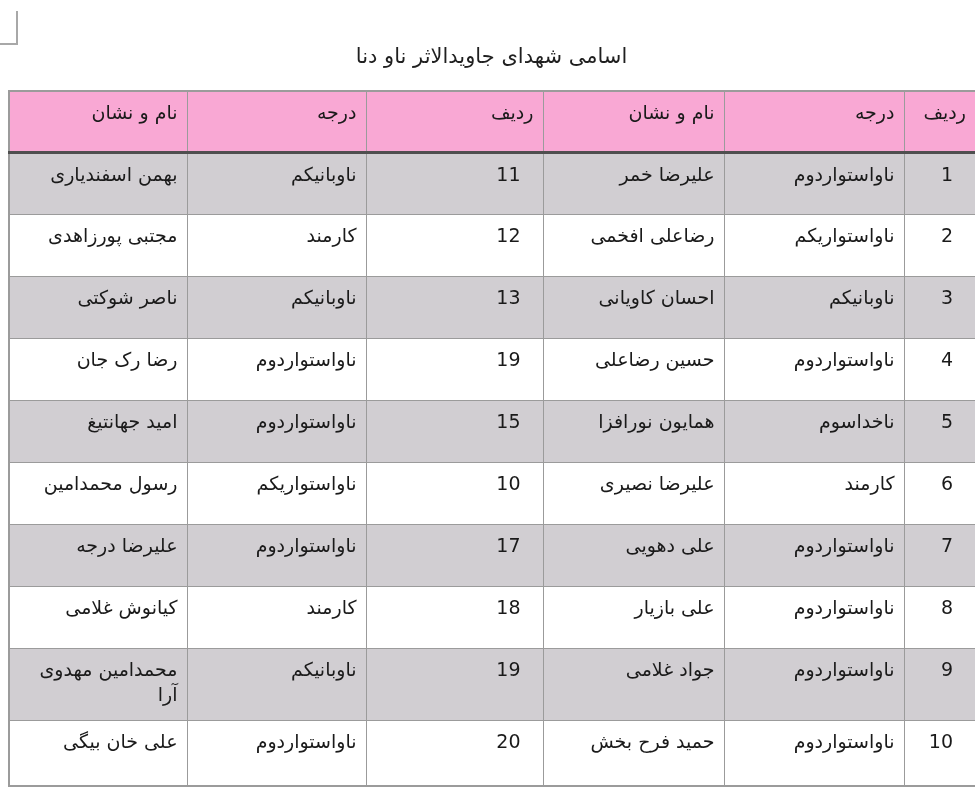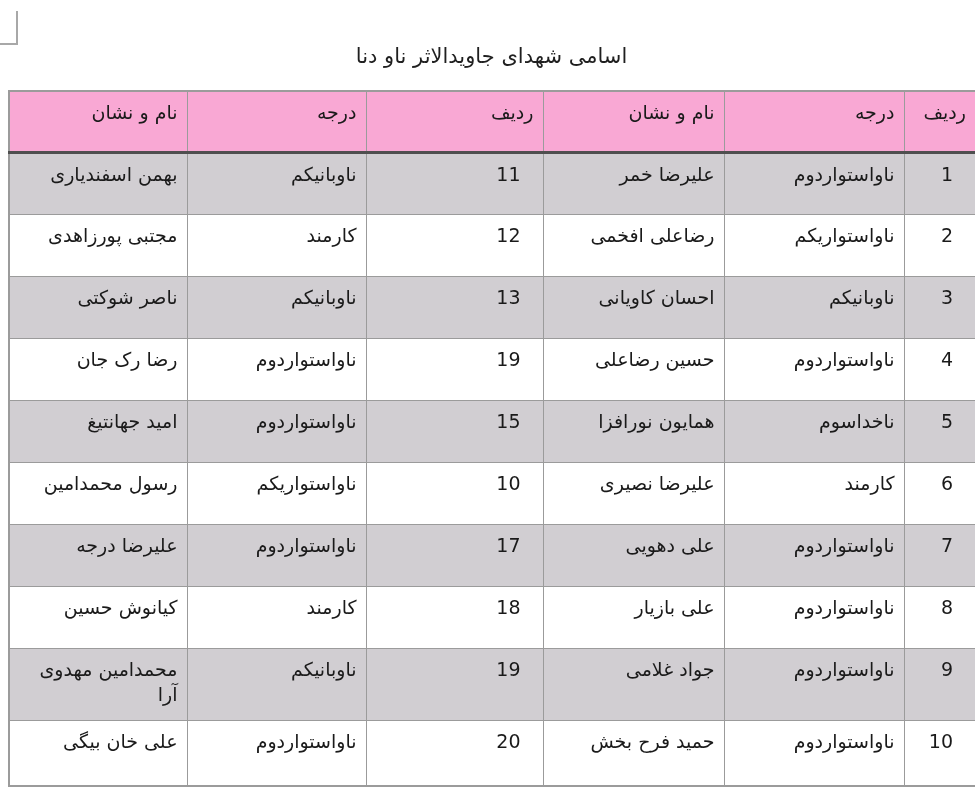--- a/index.html
+++ b/index.html
@@ -148,21 +148,21 @@
         <td class="num">17</td>
         <td>ناواستواردوم</td>
         <td>علیرضا درجه</td>
       </tr>
       <tr>
         <td class="num">8</td>
         <td>ناواستواردوم</td>
         <td>علی بازیار</td>
         <td class="num">18</td>
         <td>کارمند</td>
-        <td>کیانوش حسین</td>
+        <td>کیانوش غلامی</td>
       </tr>
       <tr class="shaded tall">
         <td class="num">9</td>
         <td>ناواستواردوم</td>
         <td>جواد غلامی</td>
         <td class="num">19</td>
         <td>ناوبانیکم</td>
         <td>محمدامین مهدوی آرا</td>
       </tr>
       <tr class="last">

